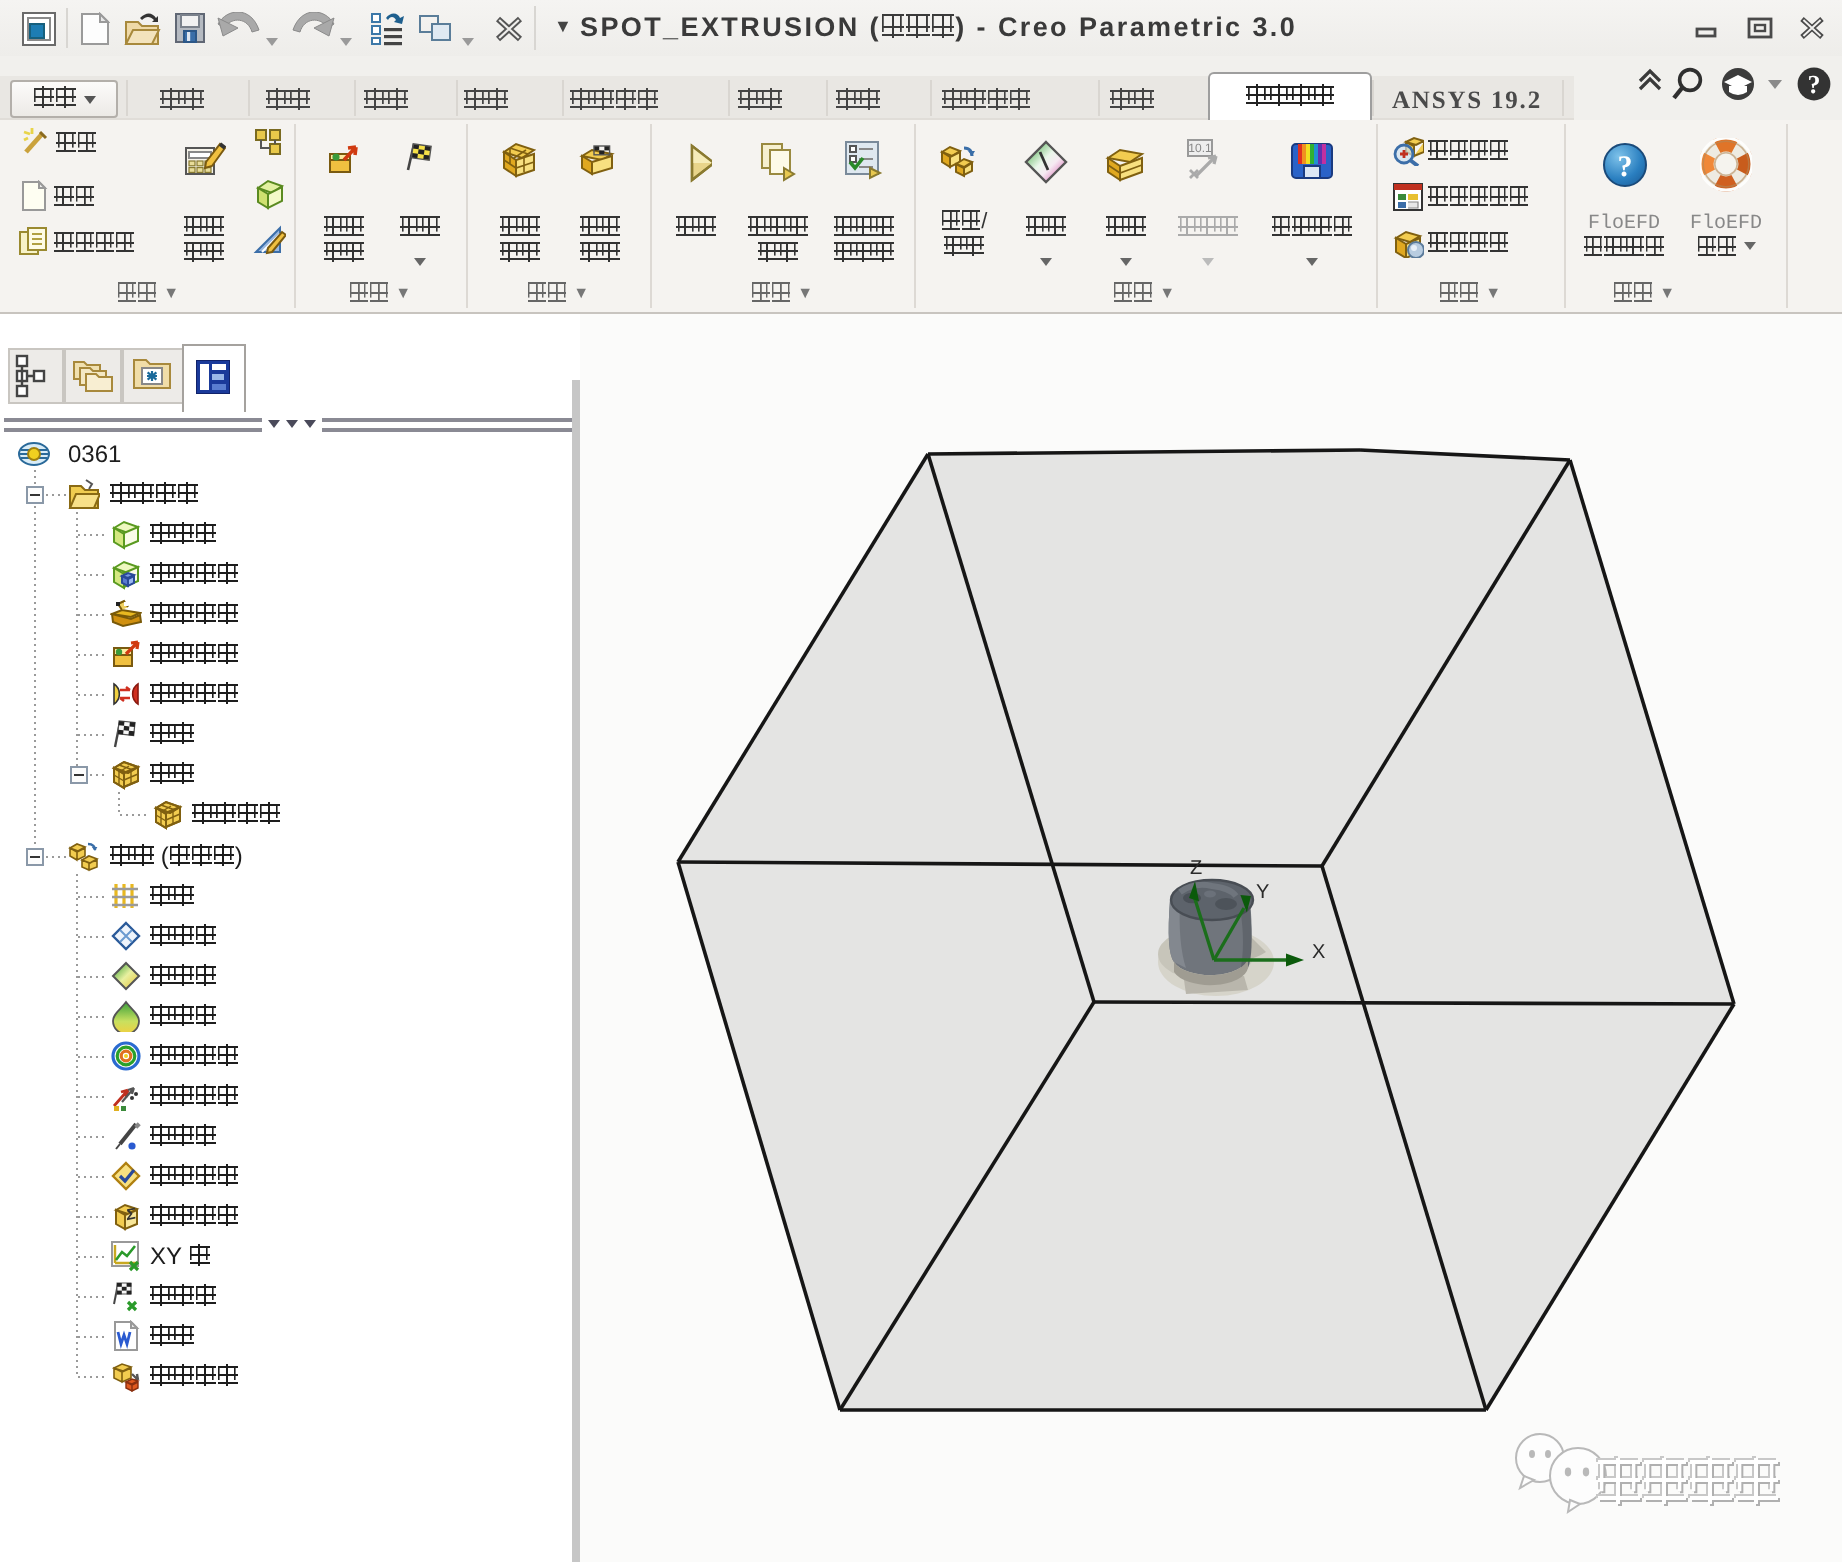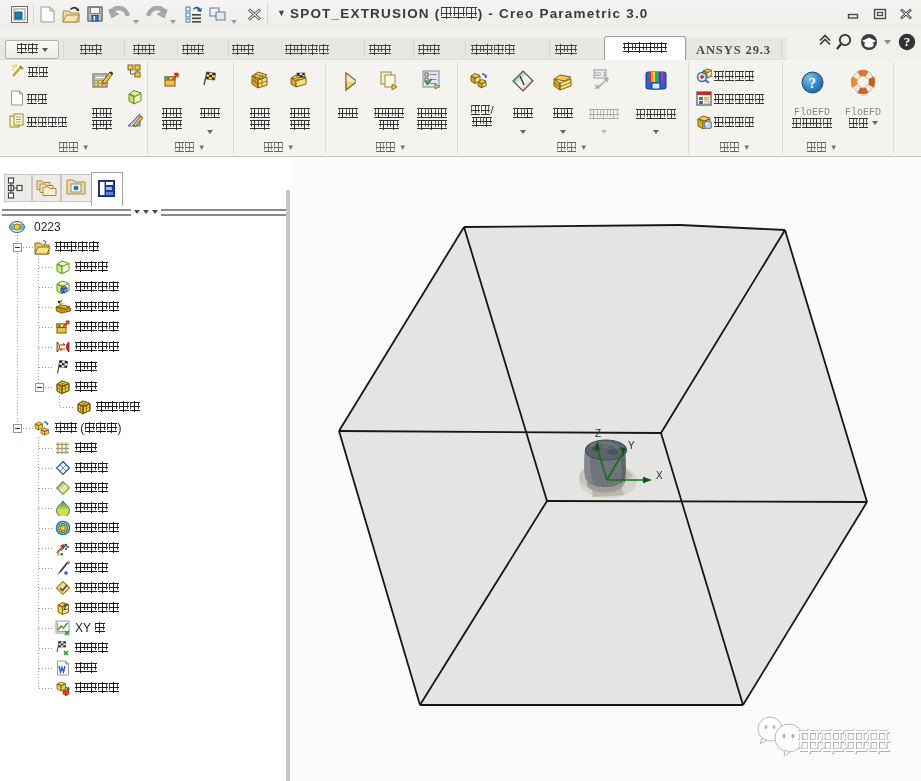--- a/index.html
+++ b/index.html
@@ -94,21 +94,21 @@
 <div class="abs" style="left:80px;top:43px;font-size:12px;font-weight:bold;color:#454545;--c:#454545"><i class="g"></i><i class="g"></i></div>
 <div class="abs" style="left:133px;top:43px;font-size:12px;font-weight:bold;color:#454545;--c:#454545"><i class="g"></i><i class="g"></i></div>
 <div class="abs" style="left:182px;top:43px;font-size:12px;font-weight:bold;color:#454545;--c:#454545"><i class="g"></i><i class="g"></i></div>
 <div class="abs" style="left:232px;top:43px;font-size:12px;font-weight:bold;color:#454545;--c:#454545"><i class="g"></i><i class="g"></i></div>
 <div class="abs" style="left:285px;top:43px;font-size:12px;font-weight:bold;color:#454545;--c:#454545"><i class="g"></i><i class="g"></i><i class="g"></i><i class="g"></i></div>
 <div class="abs" style="left:369px;top:43px;font-size:12px;font-weight:bold;color:#454545;--c:#454545"><i class="g"></i><i class="g"></i></div>
 <div class="abs" style="left:418px;top:43px;font-size:12px;font-weight:bold;color:#454545;--c:#454545"><i class="g"></i><i class="g"></i></div>
 <div class="abs" style="left:471px;top:43px;font-size:12px;font-weight:bold;color:#454545;--c:#454545"><i class="g"></i><i class="g"></i><i class="g"></i><i class="g"></i></div>
 <div class="abs" style="left:555px;top:43px;font-size:12px;font-weight:bold;color:#454545;--c:#454545"><i class="g"></i><i class="g"></i></div>
 <div class="abs" style="left:604px;top:36px;width:82px;height:24px;background:#fff;border:1px solid #9e9e9e;border-bottom:none;border-radius:3px 3px 0 0;text-align:center;line-height:22px;font-size:12px;font-weight:bold;color:#222;--c:#222"><i class="g"></i><i class="g"></i><i class="g"></i><i class="g"></i></div>
-<div class="abs" style="left:696px;top:43px;font-size:12.5px;color:#4a4a4a;font-family:'Liberation Serif',serif;letter-spacing:.9px;font-weight:bold">ANSYS 29.3</div>
+<div class="abs" style="left:696px;top:43px;font-size:12.5px;color:#4a4a4a;font-family:'Liberation Serif',serif;letter-spacing:.9px;font-weight:bold">ANSYS 19.2</div>
 <svg class="abs" style="left:818px;top:33px" width="100" height="19" viewBox="0 0 100 19">
     <path d="M2 9 l5-5 5 5 M2 13 l5-5 5 5" stroke="#3a3a3a" stroke-width="1.6" fill="none" transform="translate(0,-1.5)"></path>
     <circle cx="27" cy="7" r="5.2" fill="none" stroke="#2f2f2f" stroke-width="1.8"></circle>
     <path d="M23 11 l-4 5" stroke="#2f2f2f" stroke-width="2.2"></path>
     <circle cx="51" cy="9" r="8" fill="#3c3c3c"></circle>
     <path d="M44 8 l7-3.5 7 3.5 -7 3.5 z" fill="#fff"></path>
     <path d="M46.5 10 v3 q4.5 3 9 0 v-3" fill="#fff"></path>
     <path d="M66 7 l7 0 -3.5 4.5 z" fill="#8a8a8a"></path>
     <circle cx="89" cy="9" r="8.2" fill="#333"></circle>
     <text x="89" y="13.4" font-size="13" font-weight="bold" text-anchor="middle" fill="#fff" font-family="Liberation Serif">?</text>
@@ -411,21 +411,21 @@
 <div class="abs" style="left:39px;top:648px;width:15px;height:1px;background:repeating-linear-gradient(to right,#9a9a9a 0 1px,transparent 1px 3px)"></div>
 <div class="abs" style="left:39px;top:668px;width:15px;height:1px;background:repeating-linear-gradient(to right,#9a9a9a 0 1px,transparent 1px 3px)"></div>
 <div class="abs" style="left:39px;top:688px;width:15px;height:1px;background:repeating-linear-gradient(to right,#9a9a9a 0 1px,transparent 1px 3px)"></div>
 <div class="abs" style="left:23px;top:247px;width:10px;height:1px;background:repeating-linear-gradient(to right,#9a9a9a 0 1px,transparent 1px 3px)"></div>
 <div class="abs" style="left:23px;top:428px;width:10px;height:1px;background:repeating-linear-gradient(to right,#9a9a9a 0 1px,transparent 1px 3px)"></div>
 <svg class="abs" style="left:9px;top:219px" width="16" height="16" viewBox="0 0 16 16">
     <ellipse cx="8" cy="8" rx="7.5" ry="5.5" fill="#d8ecf8" stroke="#2a6a9a"></ellipse>
     <path d="M1.5 6 h13 M1 8 h14 M1.5 10 h13" stroke="#2a6a9a" stroke-width="1"></path>
     <circle cx="8" cy="8" r="3" fill="#f0d020" stroke="#a08010"></circle>
   </svg>
-<div class="abs" style="left:34px;top:220px;font-size:12px;color:#1d1d1d;--c:#1d1d1d;white-space:nowrap">0223</div>
+<div class="abs" style="left:34px;top:220px;font-size:12px;color:#1d1d1d;--c:#1d1d1d;white-space:nowrap">0361</div>
 <div class="abs" style="left:13px;top:242.5px;width:9px;height:9px;background:#fcfcfc;border:1px solid #8a98a8"></div>
 <div class="abs" style="left:15px;top:246.5px;width:5px;height:1px;background:#333"></div>
 <svg class="abs" style="left:34px;top:239px" width="16" height="16" viewBox="0 0 16 16">
     <path d="M1 4 h5.5 l2 2 H15 v9 H1 z" fill="#f0cc50" stroke="#8a6a14"></path>
     <path d="M1 15 l3-7 h12 l-3 7 z" fill="#f8e088" stroke="#8a6a14"></path>
     <path d="M9 1 l3 2 -1.5 2.5" stroke="#555" fill="none"></path>
   </svg>
 <div class="abs" style="left:55px;top:240px;font-size:12px;color:#1d1d1d;--c:#1d1d1d;white-space:nowrap"><i class="g"></i><i class="g"></i><i class="g"></i><i class="g"></i></div>
 <svg class="abs" style="left:55px;top:259px" width="16" height="16" viewBox="0 0 16 16">
     <path d="M2 5 l5-3 7 2.5 -5 3 z" fill="#eef8c0" stroke="#5a9a20"></path>

